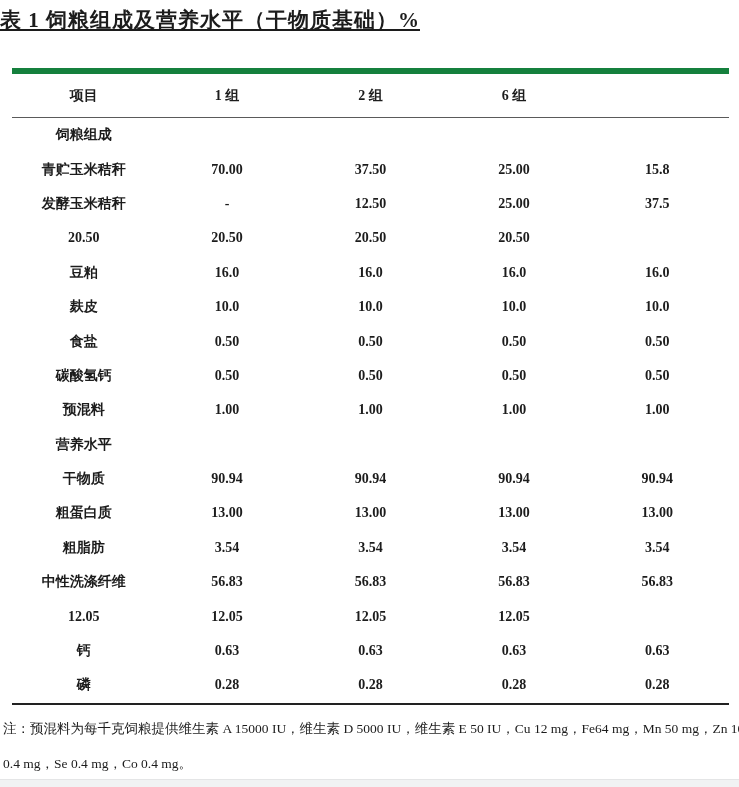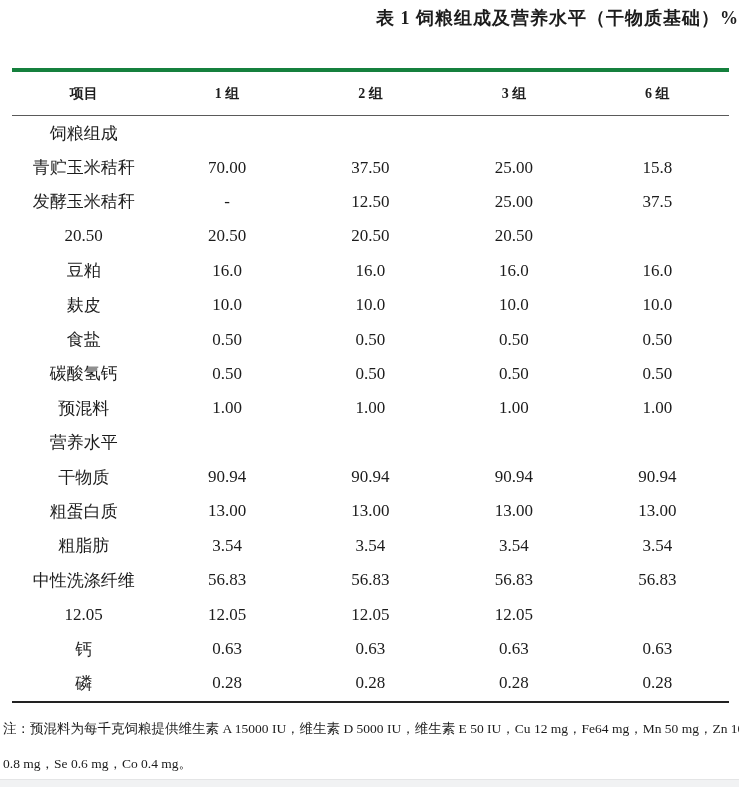--- a/index.html
+++ b/index.html
@@ -4,35 +4,35 @@
 <style>
   html,body{margin:0;padding:0;}
   body{
     width:739px;height:787px;background:#ffffff;
     font-family:"Liberation Serif","DejaVu Serif",serif;
     color:#1c1c1c;position:relative;overflow:hidden;
   }
   .page{position:absolute;inset:0;background:#ffffff;}
   .title{
     position:absolute;top:6px;left:0;right:0;margin:0;
-    text-align:right;font-size:18px;font-weight:bold;letter-spacing:1px;
+    text-align:left;font-size:21px;font-weight:bold;letter-spacing:1px;text-decoration:underline;
   }
   .table{
     position:absolute;top:68px;left:12px;width:717px;
-    border-top:4px solid #15803d;
+    border-top:6px solid #15803d;
     border-bottom:2px solid #222222;
   }
   .thead{
     height:43px;border-bottom:1.5px solid #5a5a5a;
     display:grid;grid-template-columns:repeat(5,1fr);
     align-items:center;font-weight:bold;font-size:14px;
   }
   .row{
     height:34.4px;display:grid;grid-template-columns:repeat(5,1fr);
-    align-items:center;font-size:17px;
+    align-items:center;font-size:14px;font-weight:bold;
   }
   .cell{text-align:center;white-space:nowrap;}
   .note{
     position:absolute;left:3px;right:2px;top:711px;
     font-size:13.5px;line-height:35px;white-space:nowrap;
   }
   .bottom-bar{
     position:absolute;left:0;right:0;bottom:0;height:7px;
     background:#f1f2f3;border-top:1px solid #e4e5e6;
   }
@@ -42,21 +42,20 @@
 
 <div class="page">
 
   <h1 class="title">表 1 饲粮组成及营养水平（干物质基础）%</h1>
 
   <div class="table">
     <div class="thead">
       <div class="cell">项目</div>
       <div class="cell">1 组</div>
       <div class="cell">2 组</div>
-      <div class="cell">3 组</div>
       <div class="cell">6 组</div>
     </div>
     <div id="tbody">
         <div class="row">
           <div class="cell">饲粮组成</div>
           <div class="cell"></div>
           <div class="cell"></div>
           <div class="cell"></div>
           <div class="cell"></div>
         </div>
@@ -168,18 +167,18 @@
           <div class="cell">0.28</div>
           <div class="cell">0.28</div>
           <div class="cell">0.28</div>
           <div class="cell">0.28</div>
         </div>
       </div>
   </div>
 
   <div class="note">
     <div>注：预混料为每千克饲粮提供维生素 A 15000 IU，维生素 D 5000 IU，维生素 E 50 IU，Cu 12 mg，Fe64 mg，Mn 50 mg，Zn 100 mg，I</div>
-    <div>0.8 mg，Se 0.6 mg，Co 0.4 mg。</div>
+    <div>0.4 mg，Se 0.4 mg，Co 0.4 mg。</div>
   </div>
 
   <div class="bottom-bar"></div>
 
 </div>
 
 </body></html>

